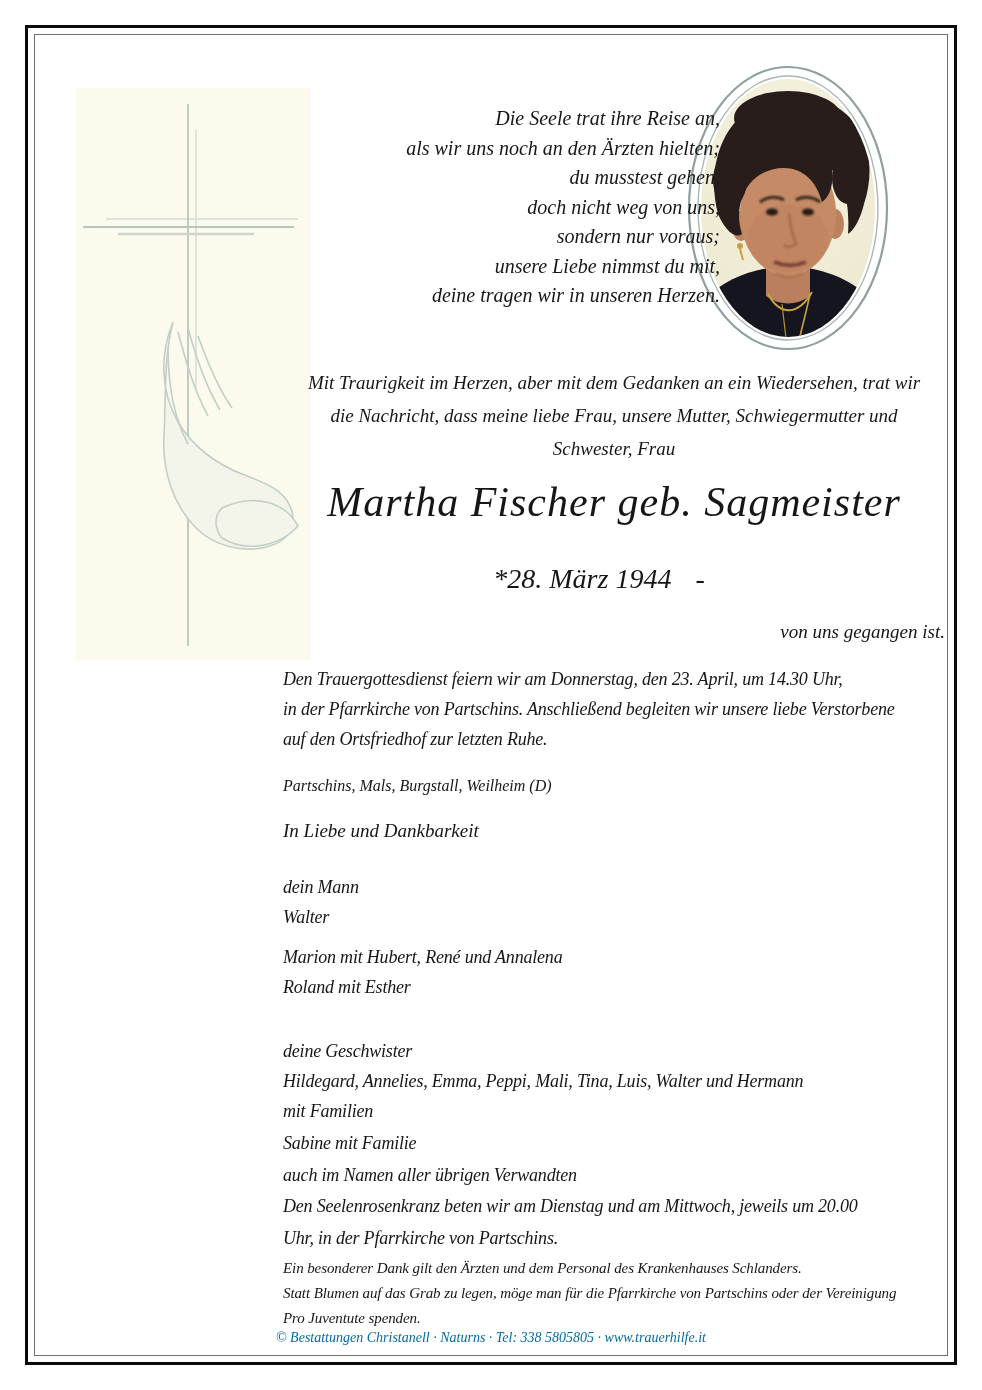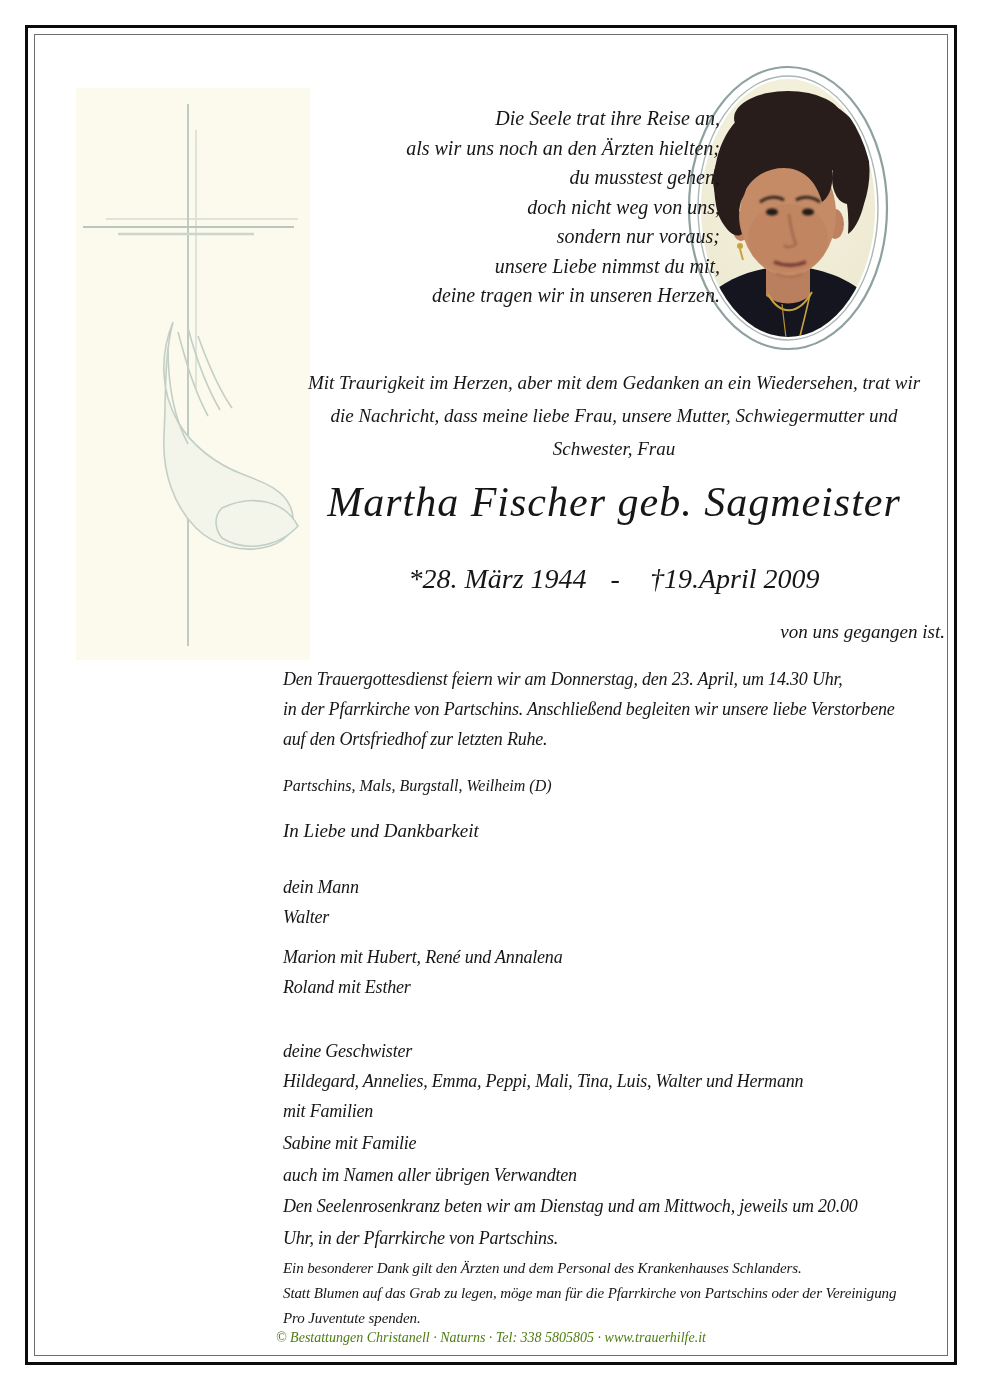--- a/index.html
+++ b/index.html
@@ -58,21 +58,21 @@
   .gratitude { left:283px; top:820px; font-size:19px; }
   .grp-man       { left:283px; top:872px; }
   .grp-children  { left:283px; top:942px; }
   .grp-siblings  { left:283px; top:1036px; }
   .grp-sabine    { left:283px; top:1128px; }
   .grp-relatives { left:283px; top:1160px; }
   .rosary    { left:283px; top:1190px; width:668px; font-size:18px; line-height:32px; letter-spacing:-0.2px; }
   .thanks    { left:283px; top:1256px; width:668px; font-size:15px; line-height:25px; letter-spacing:-0.1px; }
   .footer {
     left:37px; top:1330px; width:908px;
-    font-size:14px; text-align:center; color:#4d7c0f;
+    font-size:14px; text-align:center; color:#0369a1;
   }
 </style>
 </head>
 <body>
 
 <div class="page">
   <div class="frame-outer"></div>
   <div class="frame-inner"></div>
 
   <div class="abs watermark">
@@ -164,21 +164,20 @@
     <div class="nowrap">Mit Traurigkeit im Herzen, aber mit dem Gedanken an ein Wiedersehen, trat wir</div>
     <div class="nowrap">die Nachricht, dass meine liebe Frau, unsere Mutter, Schwiegermutter und</div>
     <div class="nowrap">Schwester, Frau</div>
   </div>
 
   <div class="abs name-line nowrap">Martha Fischer geb. Sagmeister</div>
 
   <div class="abs dates">
     <span>*28. März 1944</span>
     <span class="sep">-</span>
-    <span>†19.April 2009</span>
   </div>
 
   <div class="abs passed">von uns gegangen ist.</div>
 
   <div class="abs service body-text">
     <div class="nowrap">Den Trauergottesdienst feiern wir am Donnerstag, den 23. April, um 14.30 Uhr,</div>
     <div class="nowrap">in der Pfarrkirche von Partschins. Anschließend begleiten wir unsere liebe Verstorbene</div>
     <div class="nowrap">auf den Ortsfriedhof zur letzten Ruhe.</div>
   </div>
 

